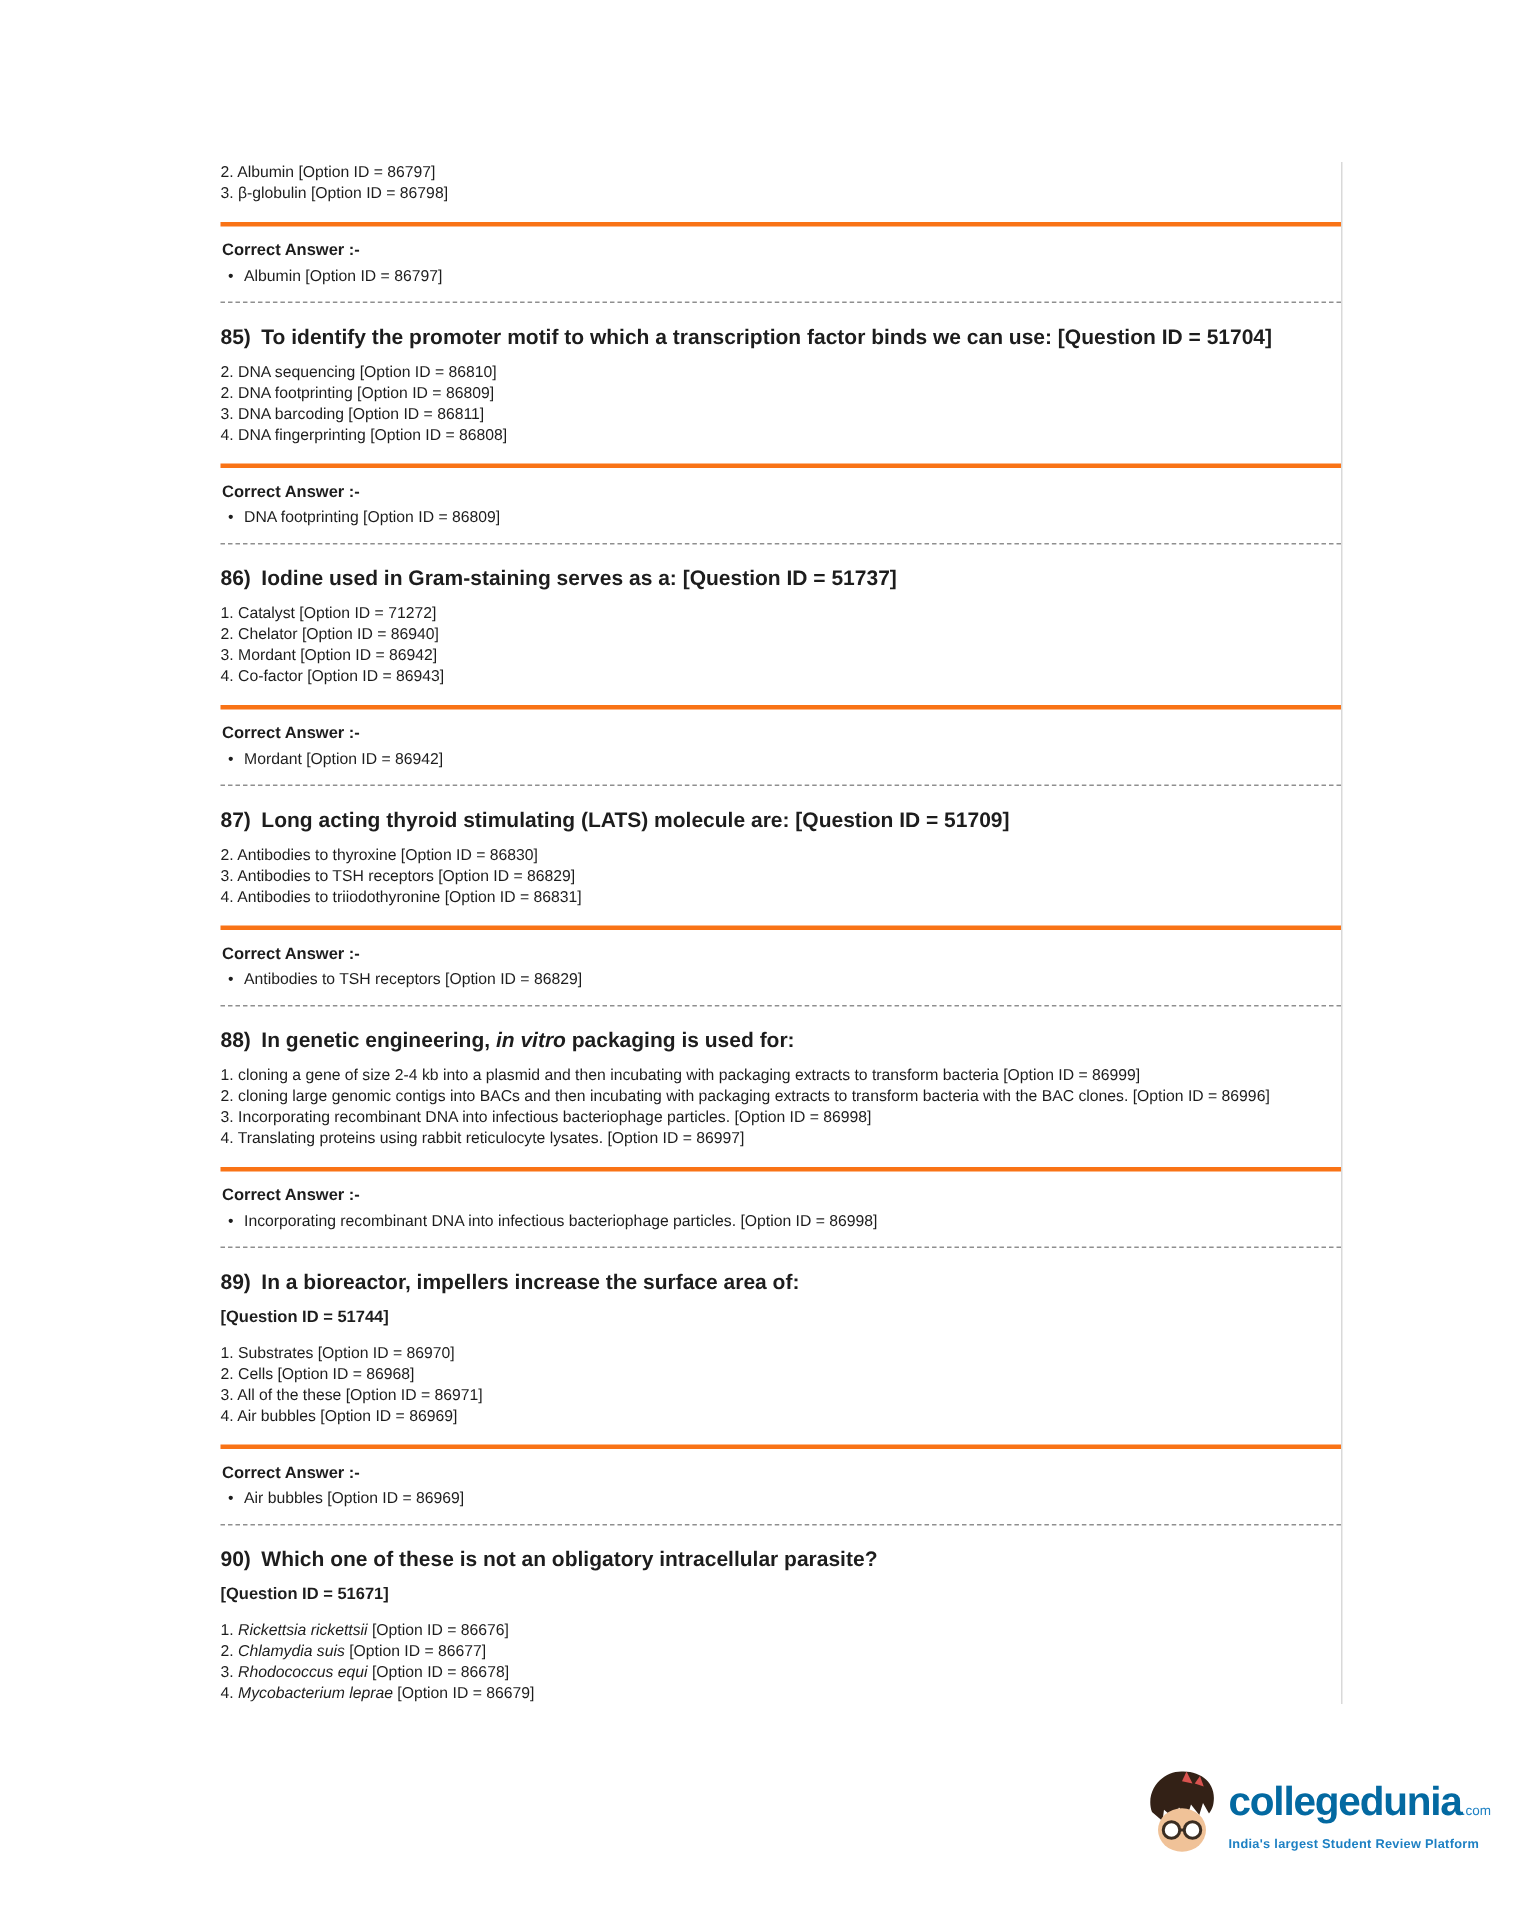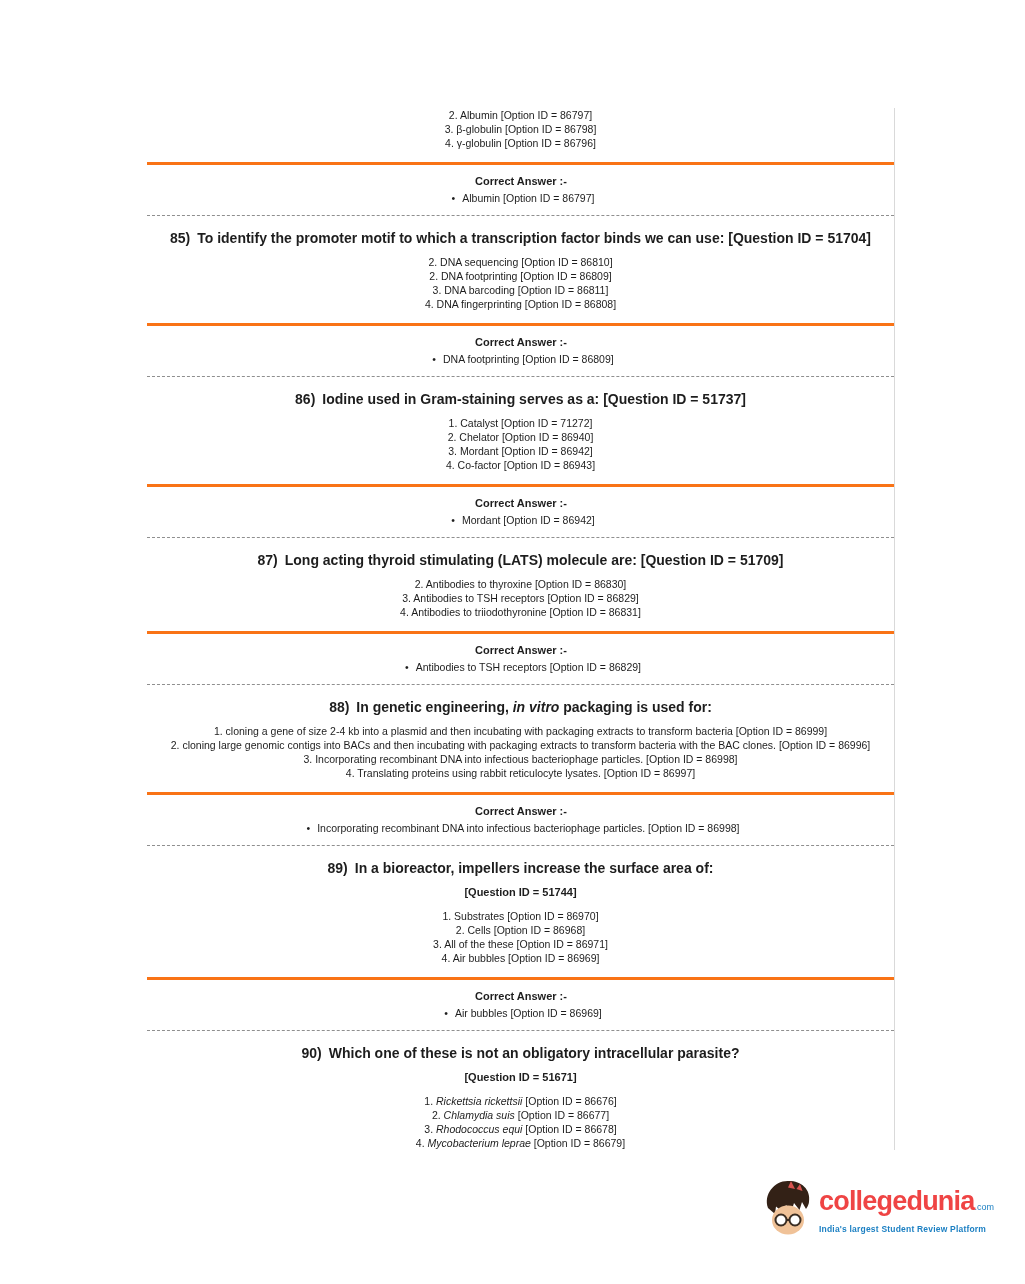--- a/index.html
+++ b/index.html
@@ -6,53 +6,52 @@
   html, body { background: #ffffff; }
   body {
     width: 1025px; height: 1284px; position: relative; overflow: hidden;
     font-family: "Liberation Sans", sans-serif;
     font-size: 10.5px; color: #1d1d1d;
   }
   .content {
     position: absolute; left: 147px; top: 108px; width: 748px;
     border-right: 1px solid #d9d9d9;
   }
-  .q-block { padding-top: 15px; text-align: center; }
+  .q-block { padding-top: 15px; }
   .q-block:first-child { padding-top: 0; }
   .q-block.with-sep { border-bottom: 1px dashed #8f8f8f; }
   .q-title { font-weight: bold; line-height: 14px; font-size: 14px; }
   .q-num { margin-right: 7px; }
   .q-id { font-weight: bold; margin-top: 10px; line-height: 14px; font-size: 11px; }
   .opt-list { margin-top: 10px; }
   .opt-list:first-child { margin-top: 0; }
   .opt { line-height: 14px; }
   .ans-box { margin-top: 12px; border-top: 3px solid #f97316; padding: 9px 0 10px 1px; }
   .ans-label { font-weight: bold; line-height: 14px; font-size: 11px; }
   .ans-row { margin-top: 3px; line-height: 14px; padding-left: 4px; }
   .bullet { margin-right: 7px; }
   .it { font-style: italic; }
 
   .logo { position: absolute; left: 762px; top: 1178px; display: flex; align-items: flex-start; }
   .mascot { width: 52px; height: 60px; flex: 0 0 auto; }
   .logo-text { margin-left: 5px; padding-top: 8px; }
   .brand-row { line-height: 30px; white-space: nowrap; }
-  .brand { font-size: 27px; font-weight: bold; color: #ef4444; letter-spacing: -0.8px; }
+  .brand { font-size: 27px; font-weight: bold; color: #0369a1; letter-spacing: -0.8px; }
   .tld { font-size: 9px; font-weight: normal; color: #1d80c3; }
   .tagline { font-size: 8.5px; font-weight: bold; color: #1d80c3; margin-top: 2px; letter-spacing: 0.2px; }
 </style>
 </head>
 <body>
 
 <div class="content">
   <div id="question-list">
       <section class="q-block with-sep">
         <div class="opt-list">
           <div class="opt">2. Albumin [Option ID = 86797]</div>
           <div class="opt">3. β-globulin [Option ID = 86798]</div>
-          <div class="opt">4. γ-globulin [Option ID = 86796]</div>
         </div>
         <div class="ans-box">
           <div class="ans-label">Correct Answer :-</div>
           <div class="ans-row"><span class="bullet">•</span><span>Albumin [Option ID = 86797]</span></div>
         </div>
       </section>
       <section class="q-block with-sep">
         <div class="q-title"><span class="q-num">85)</span><span>To identify the promoter motif to which a transcription factor binds we can use: [Question ID = 51704]</span></div>
         <div class="opt-list">
           <div class="opt">2. DNA sequencing [Option ID = 86810]</div>

